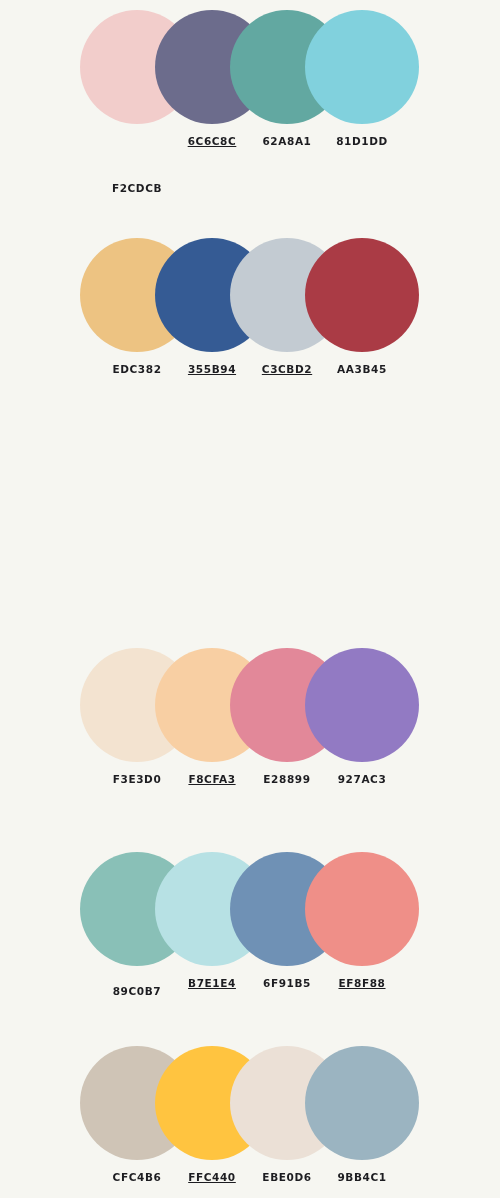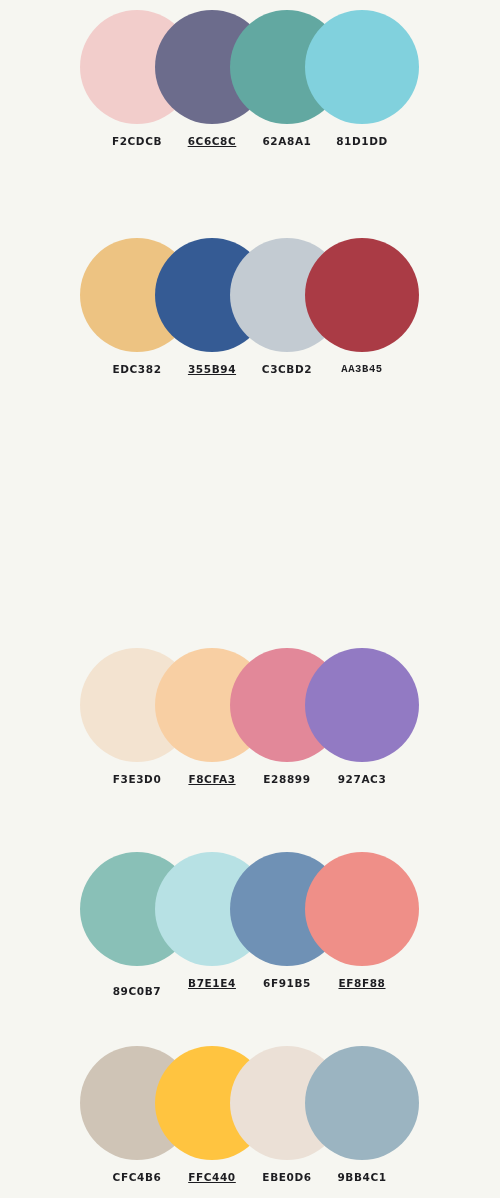--- a/index.html
+++ b/index.html
@@ -85,39 +85,39 @@
 <div id="palette-board" style="background: rgb(246, 246, 241);">
 
   <div class="palette-row" id="row-0">
     <div class="swatch-stack">
       <div class="swatch-circle pos-0" title="F2CDCB" style="background: rgb(242, 205, 203);"></div>
       <div class="swatch-circle pos-1" title="6C6C8C" style="background: rgb(108, 108, 140);"></div>
       <div class="swatch-circle pos-2" title="62A8A1" style="background: rgb(98, 168, 161);"></div>
       <div class="swatch-circle pos-3" title="81D1DD" style="background: rgb(129, 209, 221);"></div>
     </div>
     <div class="label-strip">
-      <div class="swatch-label pos-0" style="color: rgb(29, 29, 33);">F2CDCB</div>
+      <div class="swatch-label pos-0" style="color: rgb(29, 29, 33); margin-top: 47px;">F2CDCB</div>
       <div class="swatch-label pos-1" style="color: rgb(29, 29, 33);">6C6C8C</div>
       <div class="swatch-label pos-2" style="color: rgb(29, 29, 33);">62A8A1</div>
       <div class="swatch-label pos-3" style="color: rgb(29, 29, 33);">81D1DD</div>
     </div>
   </div>
 
   <div class="palette-row" id="row-1">
     <div class="swatch-stack">
       <div class="swatch-circle pos-0" title="EDC382" style="background: rgb(237, 195, 130);"></div>
       <div class="swatch-circle pos-1" title="355B94" style="background: rgb(53, 91, 148);"></div>
       <div class="swatch-circle pos-2" title="C3CBD2" style="background: rgb(195, 203, 210);"></div>
       <div class="swatch-circle pos-3" title="AA3B45" style="background: rgb(170, 59, 69);"></div>
     </div>
     <div class="label-strip">
       <div class="swatch-label pos-0" style="color: rgb(29, 29, 33);">EDC382</div>
       <div class="swatch-label pos-1" style="color: rgb(29, 29, 33);">355B94</div>
-      <div class="swatch-label pos-2" style="color: rgb(29, 29, 33);">C3CBD2</div>
-      <div class="swatch-label pos-3" style="color: rgb(29, 29, 33); font-family: Liberation Mono, monospace;">AA3B45</div>
+      <div class="swatch-label pos-2" style="color: rgb(29, 29, 33); text-decoration: underline;">C3CBD2</div>
+      <div class="swatch-label pos-3" style="color: rgb(29, 29, 33);">AA3B45</div>
     </div>
   </div>
 
 
   <div class="palette-row" id="row-3">
     <div class="swatch-stack">
       <div class="swatch-circle pos-0" title="F3E3D0" style="background: rgb(243, 227, 208);"></div>
       <div class="swatch-circle pos-1" title="F8CFA3" style="background: rgb(248, 207, 163);"></div>
       <div class="swatch-circle pos-2" title="E28899" style="background: rgb(226, 136, 153);"></div>
       <div class="swatch-circle pos-3" title="927AC3" style="background: rgb(146, 122, 195);"></div>

